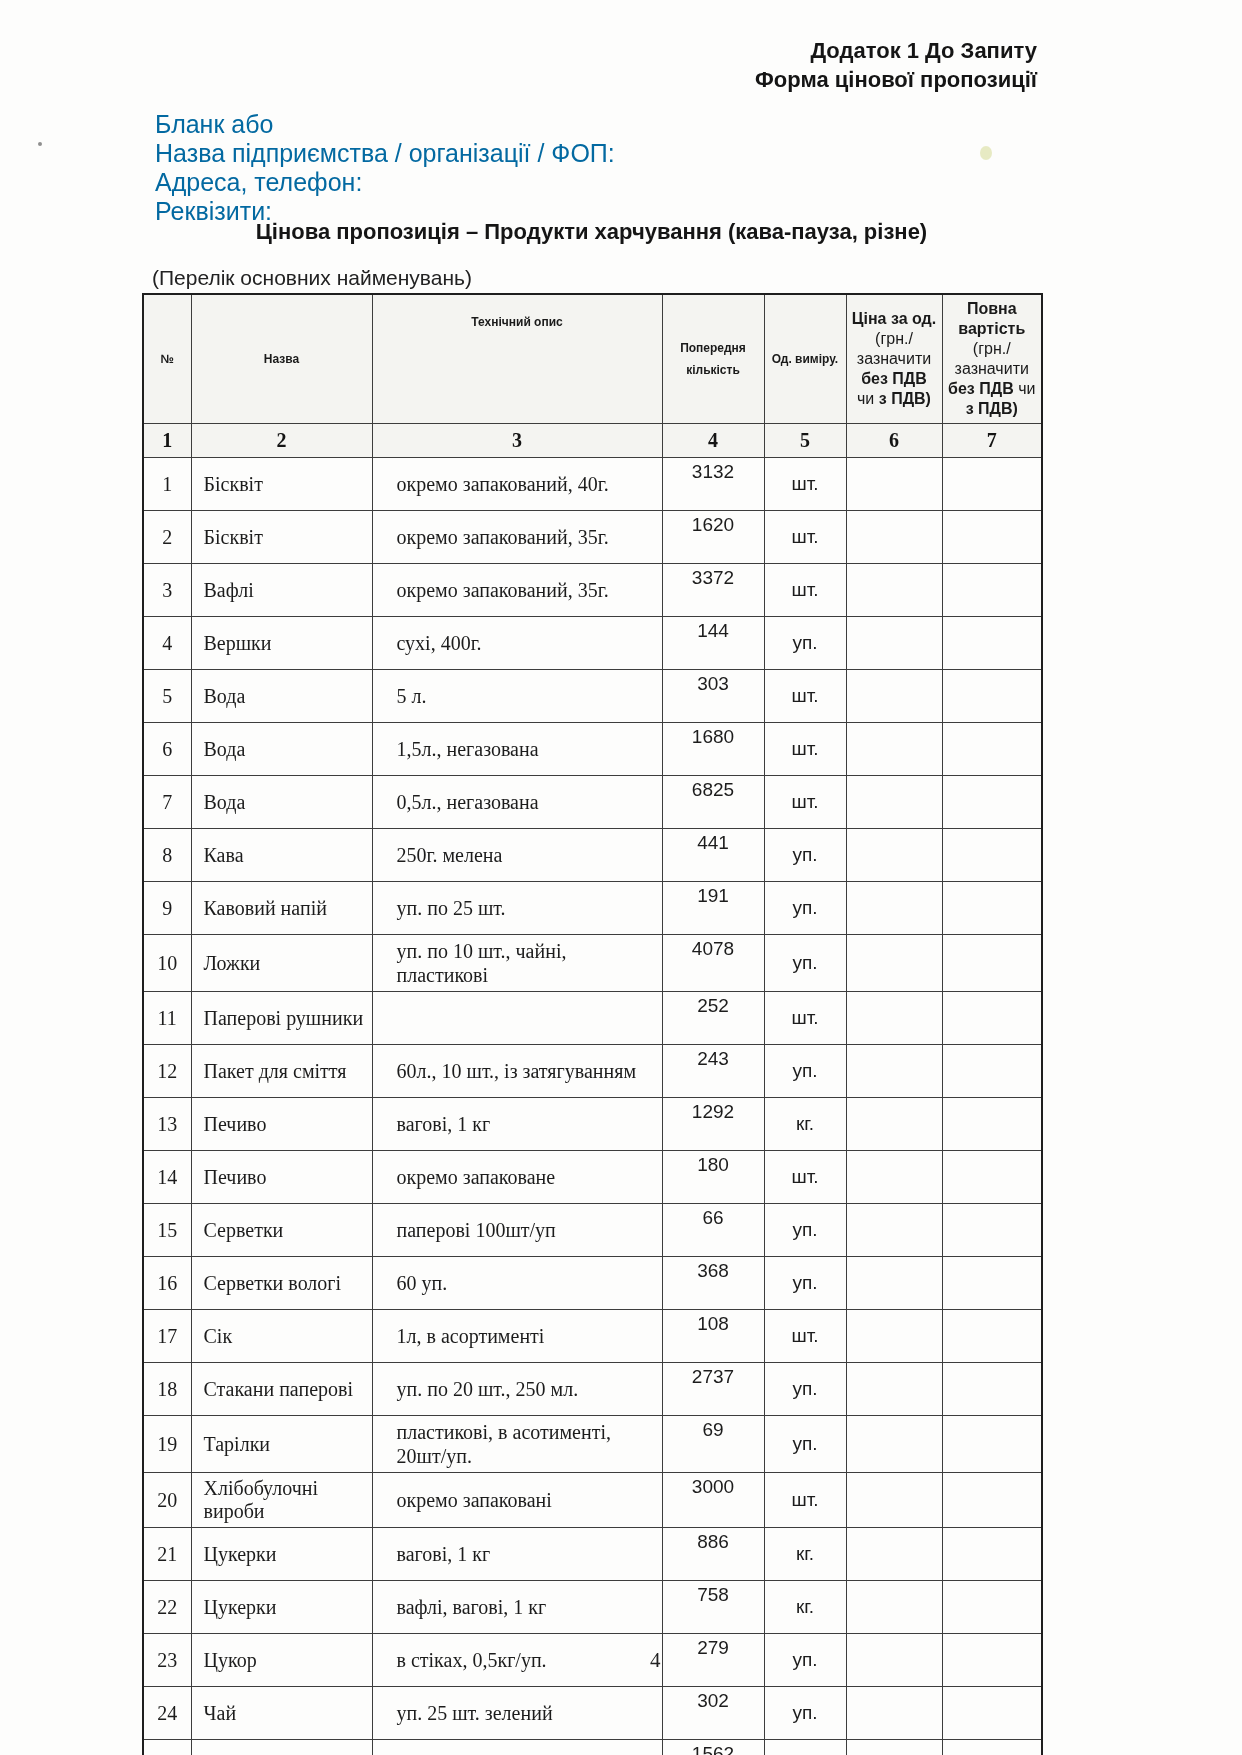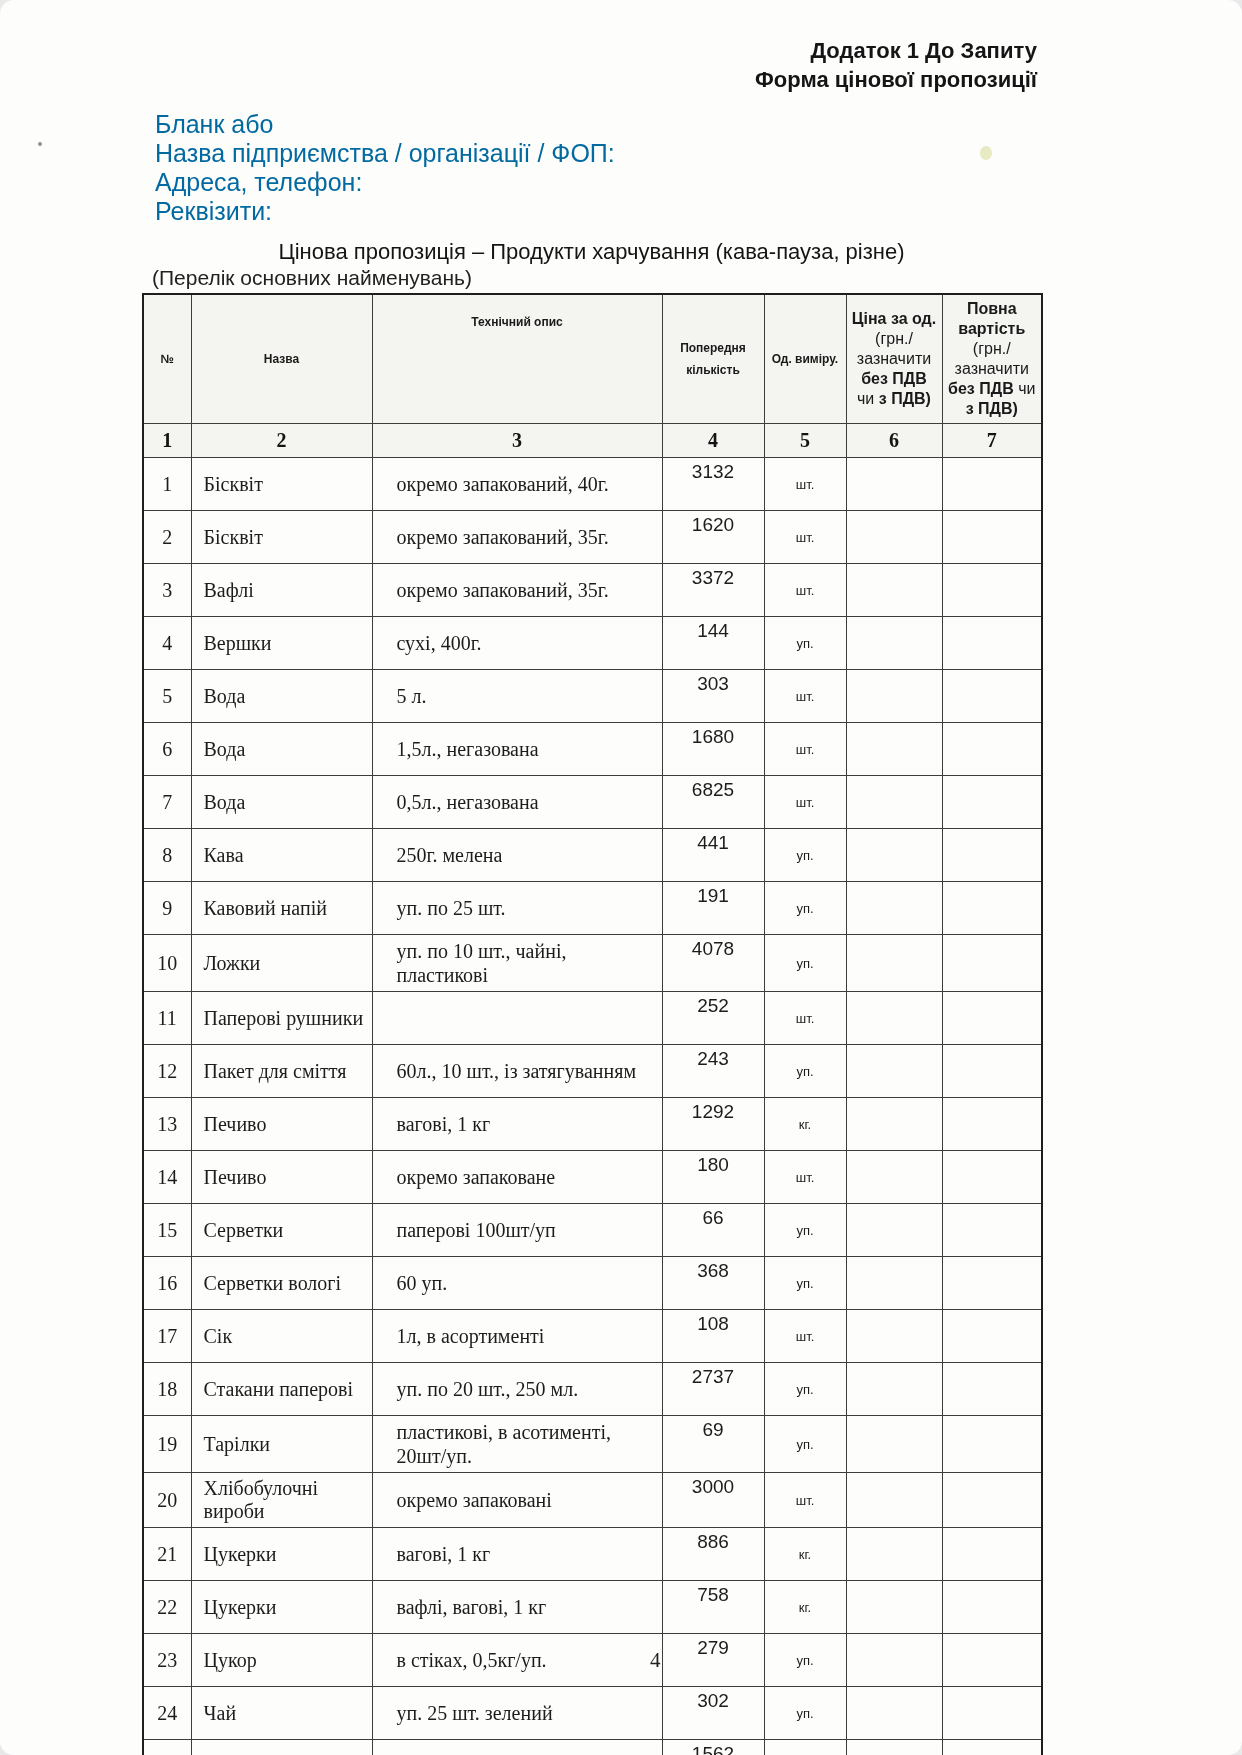--- a/index.html
+++ b/index.html
@@ -3,37 +3,36 @@
 <meta charset="utf-8">
 <style>
   html,body{margin:0;padding:0;background:#e9e9e9;}
   .page{
     position:relative;
     width:1242px;height:1755px;
     background:#fdfdfc;
     font-family:"Liberation Sans",sans-serif;
     color:#191919;
     overflow:hidden;
-    border-radius:14px;
   }
   
   .corner-note{
     position:absolute;top:36px;right:205px;
     text-align:right;font-weight:bold;font-size:22px;line-height:29px;
     color:#151515;
   }
   
   .form-block{
     position:absolute;left:155px;top:110px;
     font-size:25px;line-height:29px;color:#0369a1;
   }
   
   .doc-title{
     position:absolute;left:142px;top:219px;width:899px;
-    text-align:center;font-weight:normal;font-size:22px;color:#151515;margin-top:20px;
+    text-align:center;font-weight:bold;font-size:22px;color:#151515;
   }
   .list-label{
     position:absolute;left:152px;top:266px;
     font-size:21px;color:#222;
   }
   
   .artifact-dot{position:absolute;left:38px;top:142px;width:4px;height:4px;border-radius:50%;background:#8f8f8f;}
   .artifact-mark{position:absolute;left:980px;top:146px;width:12px;height:14px;border-radius:50%;background:#e3e6b9;opacity:.85;}
 
   
@@ -67,21 +66,21 @@
     padding:4px 8px;
   }
   .serif{font-family:"Liberation Serif",serif;}
   .c-num{text-align:center;padding:4px 2px;}
   .c-name{padding-left:12px;margin-left:20px;}
   .c-desc{padding-left:24px;line-height:24px;}
   .c-qty{
     text-align:center;vertical-align:top;padding-top:3px;
     font-size:19px;font-family:"Liberation Sans",sans-serif;
   }
-  .c-unit{text-align:center;font-size:13px;font-family:"Liberation Sans",sans-serif;}
+  .c-unit{text-align:center;font-size:19px;font-family:"Liberation Sans",sans-serif;}
   
   .page-number{
     position:absolute;left:650px;top:1648px;
     font-family:"Liberation Serif",serif;font-size:21px;color:#222;
   }
 </style>
 </head>
 <body>
 
 <div class="page">

